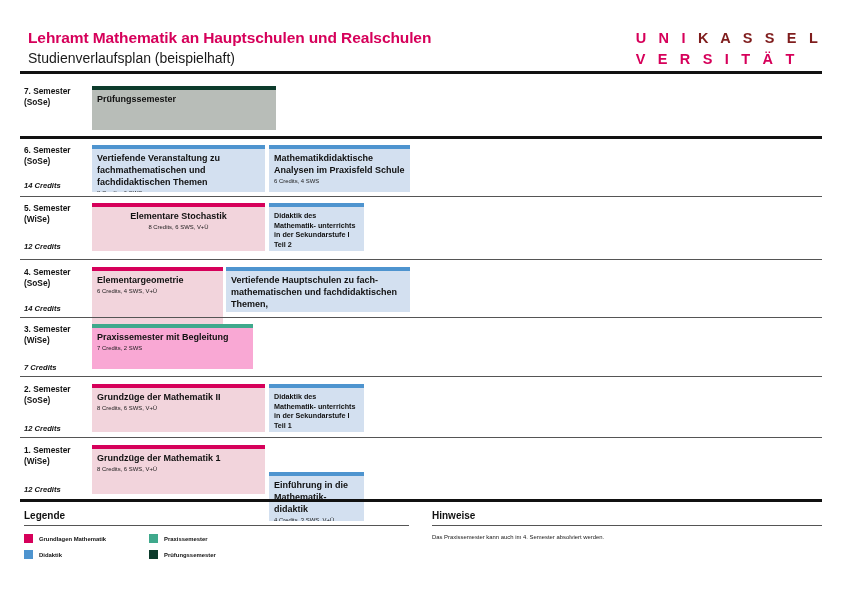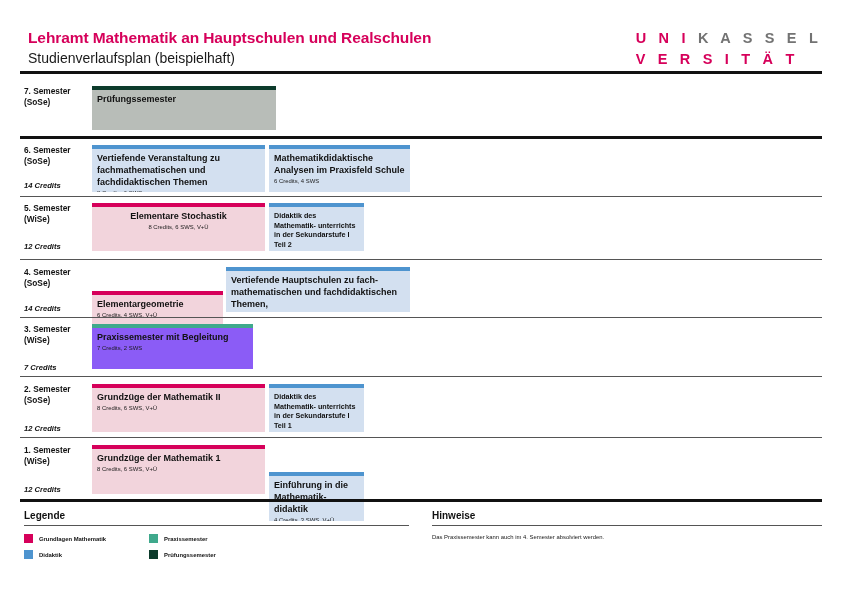--- a/index.html
+++ b/index.html
@@ -20,21 +20,21 @@
     letter-spacing: -0.1px; line-height: 1.25;
   }
   .title-sub {
     font-size: 14px; font-weight: normal; color: #1a1a1a;
     line-height: 1.3; margin-top: 2px;
   }
 
   .logo { position: absolute; right: 20px; top: 28px; text-align: left; }
   .logo-row { font-size: 14.5px; font-weight: bold; letter-spacing: 4.2px; line-height: 1.45; white-space: nowrap; }
   .logo-pink { color: #d6005a; }
-  .logo-black { color: #737373; }
+  .logo-black { color: #7f1d1d; }
 
   
   .rule-thick {
     position: absolute; left: 20px; width: 802px;
     height: 3px; background: #111111;
   }
   .rule-thin {
     position: absolute; left: 20px; width: 802px;
     height: 1px; background: #555555;
   }
@@ -67,21 +67,21 @@
   .box .bx-title.small { font-size: 7.2px; line-height: 1.32; }
   .box .bx-meta {
     font-size: 5.9px; font-weight: normal; color: #1a1a1a;
     margin-top: 1.5px; line-height: 1.3;
   }
 
   .c-math  { background: #f2d4dc; }
   .c-math  > .bar { background: #d6005a; }
   .c-did   { background: #d3e0f0; }
   .c-did   > .bar { background: #4e94cf; }
-  .c-prax  { background: #8b5cf6; }
+  .c-prax  { background: #f9a8d4; }
   .c-prax  > .bar { background: #3fa98c; }
   .c-pruef { background: #b8bdb8; }
   .c-pruef > .bar { background: #0d3b2b; }
 
   
   .foot-col { position: absolute; }
   .foot-h {
     font-size: 10px; font-weight: bold; color: #111111;
   }
   .foot-rule { height: 1px; background: #555555; margin-top: 4px; }
@@ -169,21 +169,21 @@
     </div>
   </div>
   <div class="rule-thin" style="top:259px;"></div>
 
   <div class="semrow" style="top:267px; height:50px;">
     <div class="semlabel">
       <span>4. Semester</span><br>
       <span>(SoSe)</span>
     </div>
     <div class="semcredits" style="top:37px;">14 Credits</div>
-    <div class="box c-math" style="left:72px; top:0px; width:131px; height:62px;margin-top:24px;">
+    <div class="box c-math" style="left:72px; top:0px; width:131px; height:62px;">
       <div class="bar"></div>
       <div class="bx-title">Elementargeometrie</div>
       <div class="bx-meta">6 Credits, 4 SWS, V+Ü</div>
     </div>
     <div class="box c-did" style="left:206px; top:0px; width:184px; height:45px;">
       <div class="bar"></div>
       <div class="bx-title">Vertiefende Hauptschulen zu fach- mathematischen und fachdidaktischen Themen,</div>
 
     </div>
   </div>

